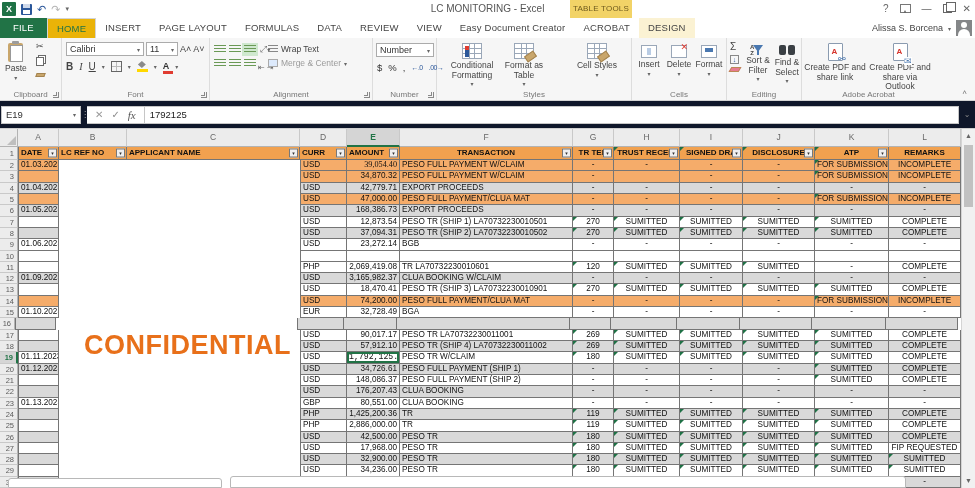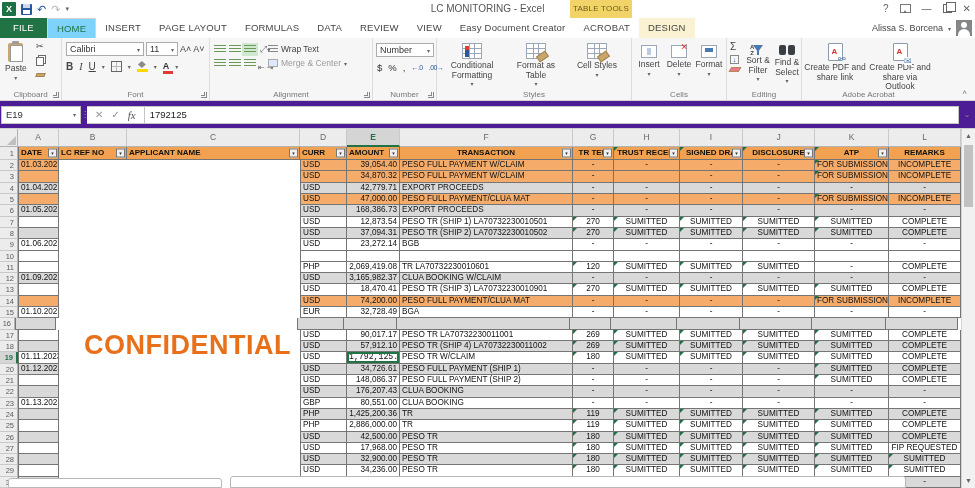--- a/index.html
+++ b/index.html
@@ -22,21 +22,21 @@
   .win-ctrls { position:absolute; right:4px; top:2px; display:flex; gap:11px; align-items:center; color:#666; font-size:10px; }
   .win-ctrls span { display:inline-block; line-height:13px; }
   .ribopt-ic { width:11px; height:9px; border:1px solid #777; font-size:6px; text-align:center; line-height:8px; }
   .restore-ic { width:9px; height:9px; border:1px solid #666; position:relative; }
   .restore-ic:before { content:""; position:absolute; left:2px; top:-3px; width:8px; height:8px; border:1px solid #666; background:#fff; }
 
   
   .tabrow { position:absolute; left:0; top:18px; width:975px; height:20px; background:#fff; display:flex; align-items:stretch; }
   .tab { padding:0 9px; line-height:20px; font-size:9.5px; color:#444; letter-spacing:.2px; white-space:nowrap; }
   .tab.file { background:#217346; color:#fff; padding:0 13px; }
-  .tab.active { background:#7dd3fc; color:#217346; border:1px solid #d4d4d4; border-bottom:none; }
+  .tab.active { background:#eab308; color:#217346; border:1px solid #d4d4d4; border-bottom:none; }
   .tab.ctx { background:#FBF2D3; }
   .user-area { position:absolute; right:3px; top:0; display:flex; align-items:center; gap:5px; height:20px; }
   .user-name { font-size:9px; color:#444; }
   .user-dd { font-size:6px; color:#666; }
   .avatar { width:16px; height:16px; background:#848688; position:relative; overflow:hidden; }
   .avatar:before { content:""; position:absolute; left:5px; top:2px; width:6px; height:6px; border-radius:50%; background:#fff; }
   .avatar:after { content:""; position:absolute; left:2px; top:9px; width:12px; height:8px; border-radius:6px 6px 0 0; background:#fff; }
 
   
   .ribbon { position:absolute; left:0; top:38px; width:975px; height:63px; background:#F6F6F6; border-bottom:1px solid #d4d4d4; }
@@ -115,21 +115,21 @@
   .binoc:before{ left:0; } .binoc:after{ right:0; }
 
   
   .pdf-ic { width:15px; height:18px; background:#fff; border:1px solid #8a9bb0; border-radius:1px; position:relative; margin-bottom:2px; }
   .pdf-ic:before { content:"A"; position:absolute; left:3px; top:3px; font-size:8px; font-weight:bold; color:#d6332b; }
   .pdf-ic.link:after { content:"⚯"; position:absolute; right:-4px; bottom:-4px; color:#4a78b0; font-size:9px; }
   .pdf-ic.mail:after { content:"✉"; position:absolute; right:-5px; bottom:-5px; color:#4a78b0; font-size:9px; background:#fff; line-height:8px; }
   .collapse-ic { position:absolute; right:8px; bottom:3px; font-size:8px; color:#777; }
 
   
-  .fbar { position:absolute; left:0; top:101px; width:975px; height:28px; background:#4c1d95; border-bottom:1px solid #cfcfcf; display:flex; align-items:center; }
+  .fbar { position:absolute; left:0; top:101px; width:975px; height:28px; background:#0f172a; border-bottom:1px solid #cfcfcf; display:flex; align-items:center; }
   .namebox { width:80px; height:18px; background:#fff; border:1px solid #c6c6c6; margin-left:1px; display:flex; align-items:center; justify-content:space-between; padding:0 4px; font-size:9.5px; color:#333; }
   .fb-sep { width:6px; text-align:center; color:#aaa; font-size:8px; }
   .fb-btns { display:flex; gap:8px; align-items:center; padding:0 8px; height:18px; background:#fff; border:1px solid #c6c6c6; border-left:none; }
   .fb-x { color:#999; font-size:10px; } .fb-ok { color:#8a8a8a; font-size:10px; }
   .fb-fx { font-family:"Liberation Serif",serif; font-style:italic; font-size:11px; color:#555; }
   .fb-input { flex:1; height:18px; background:#fff; border:1px solid #c6c6c6; border-left:none; display:flex; align-items:center; padding:0 5px; font-size:9.5px; color:#222; }
   .fb-dd { width:16px; text-align:center; color:#888; font-size:8px; }
 
   
   .sheet { position:absolute; left:0; top:129px; width:961px; height:359px; background:#fff; overflow:hidden; }
@@ -300,21 +300,21 @@
       <div class="grp-label">Number</div>
       <div class="launcher"></div>
     </div>
 
     <div class="grp" style="left:437px; width:195px;">
       <div class="bigbtn" style="position:absolute;left:4px;top:2px;width:62px;">
         <span class="grid-ic cf-ic"></span>
         <span>Conditional Formatting</span>
           <span class="dd">▾</span>
       </div>
-      <div class="bigbtn" style="position:absolute;left:70px;top:2px;width:58px;">
+      <div class="bigbtn" style="position:absolute;left:58px;top:2px;width:58px;">
         <span class="grid-ic brush-corner"></span>
         <span>Format as Table</span>
           <span class="dd">▾</span>
       </div>
       <div class="bigbtn" style="position:absolute;left:132px;top:2px;width:56px;">
         <span class="grid-ic brush-corner"></span>
         <span>Cell Styles</span>
           <span class="dd">▾</span>
       </div>
       <div class="grp-label">Styles</div>
@@ -420,21 +420,21 @@
         <div class="cell h ctr flag" style="width: 72px;"><span>DISCLOSURE</span><div class="filterbtn">▾</div></div>
         <div class="cell h ctr flag" style="width: 74px;"><span>ATP</span><div class="filterbtn">▾</div></div>
         <div class="cell h ctr" style="width: 72px;"><span>REMARKS</span></div>
       </div>
       <div class="srow">
         <div class="gut" style="width: 18px;">2</div>
         <div class="cell o lft first" style="width: 41px;">01.03.2023</div>
         <div class="cell plain" style="width: 68px;"></div>
         <div class="cell plain" style="width: 173px;"></div>
         <div class="cell o lft first" style="width: 47px;">USD</div>
-        <div class="cell o num" style="width: 53px;">39,054.40</div>
+        <div class="cell o num" style="width: 53px; font-family: Liberation Serif, serif;">39,054.40</div>
         <div class="cell o lft" style="width: 173px;">PESO FULL PAYMENT W/CLAIM</div>
         <div class="cell o ctr" style="width: 41px;">-</div>
         <div class="cell o ctr" style="width: 66px;">-</div>
         <div class="cell o ctr" style="width: 63px;">-</div>
         <div class="cell o ctr" style="width: 72px;">-</div>
         <div class="cell o ctr flag" style="width: 74px;">FOR SUBMISSION</div>
         <div class="cell o ctr" style="width: 72px;">INCOMPLETE</div>
       </div>
       <div class="srow">
         <div class="gut" style="width: 18px;">3</div>

